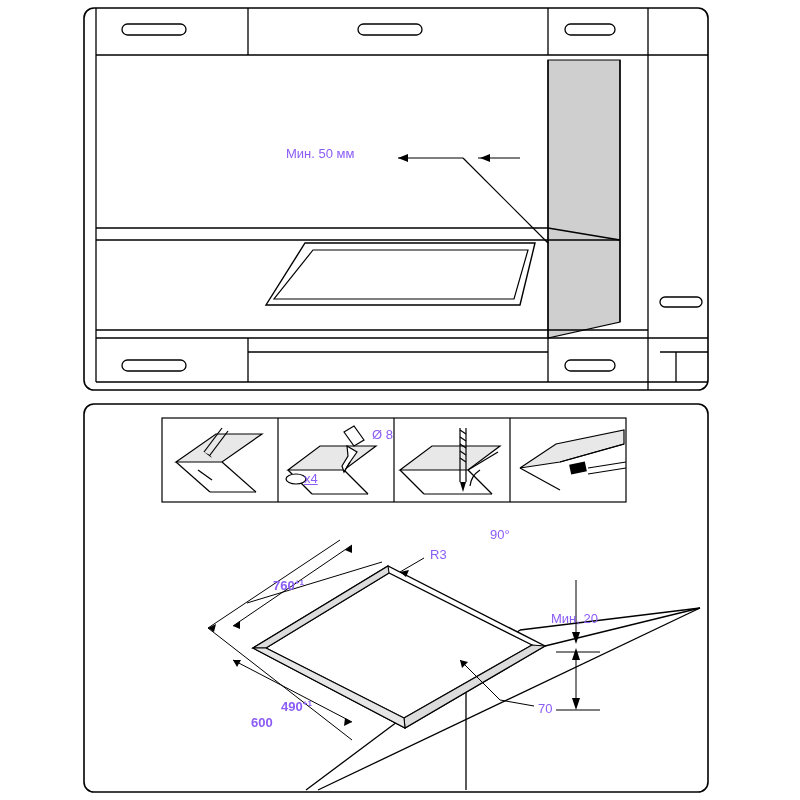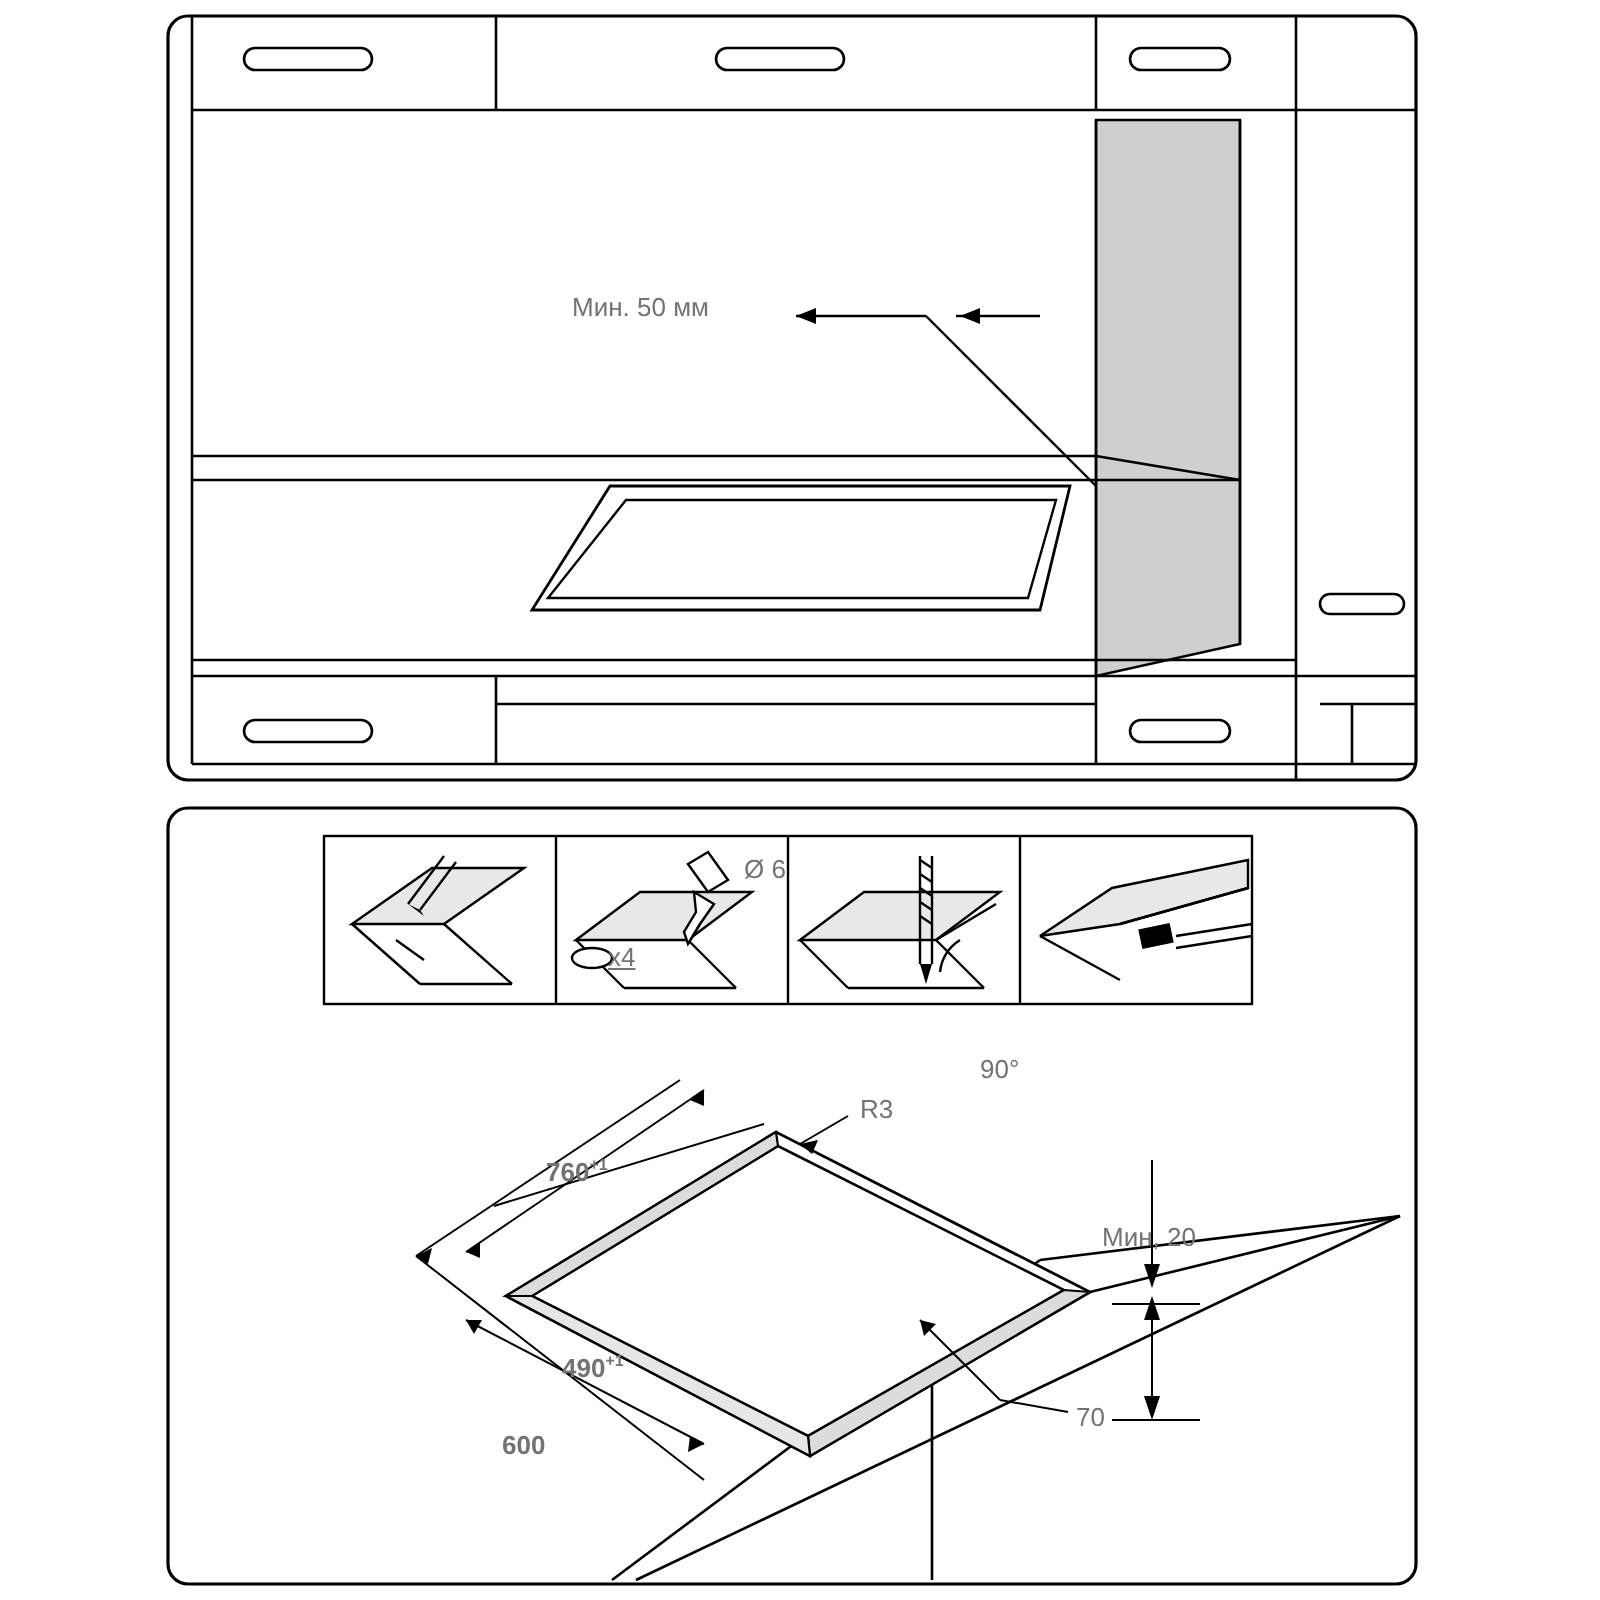--- a/index.html
+++ b/index.html
@@ -26,21 +26,21 @@
     position: absolute;
     left: 0;
     top: 0;
     width: 800px;
     height: 800px;
   }
   .lbl {
     position: absolute;
     font-family: "Liberation Sans", sans-serif;
     font-size: 13px;
-    color: #737373;
+    color: #8b5cf6;
     white-space: nowrap;
     line-height: 1;
   }
   .lbl.bold { font-weight: bold; }
   .sup-small {
     font-size: 8px;
     vertical-align: super;
   }
 </style>
 </head>
@@ -209,31 +209,31 @@
 
       <line x1="460" y1="660" x2="500" y2="700"></line>
       <polygon points="460,660 468,662 462,668" fill="#000" stroke="none"></polygon>
       <line x1="500" y1="700" x2="534" y2="706"></line>
     </g>
 
   </svg>
 
   <div class="lbl" style="left:286px; top:147px;">Мин. 50 мм</div>
 
-  <div class="lbl" style="left:372px; top:428px;">Ø 6</div>
+  <div class="lbl" style="left:372px; top:428px;">Ø 8</div>
 
   <div class="lbl" style="left:304px; top:472px;text-decoration:underline;">x4</div>
 
   <div class="lbl" style="left:490px; top:487px;margin-top:41px;">90°</div>
 
   <div class="lbl" style="left:430px; top:548px;">R3</div>
 
   <div class="lbl" style="left:551px; top:564px;margin-top:48px;">Мин, 20</div>
 
   <div class="lbl bold" style="left:273px; top:579px;"><span>760</span><span class="sup-small">+1</span></div>
 
-  <div class="lbl bold" style="left:281px; top:677px;"><span>490</span><span class="sup-small">+1</span></div>
+  <div class="lbl bold" style="left:281px; top:700px;"><span>490</span><span class="sup-small">+1</span></div>
 
   <div class="lbl bold" style="left:251px; top:716px;">600</div>
 
   <div class="lbl" style="left:538px; top:702px;">70</div>
 
 </div>
 
 </body></html>

